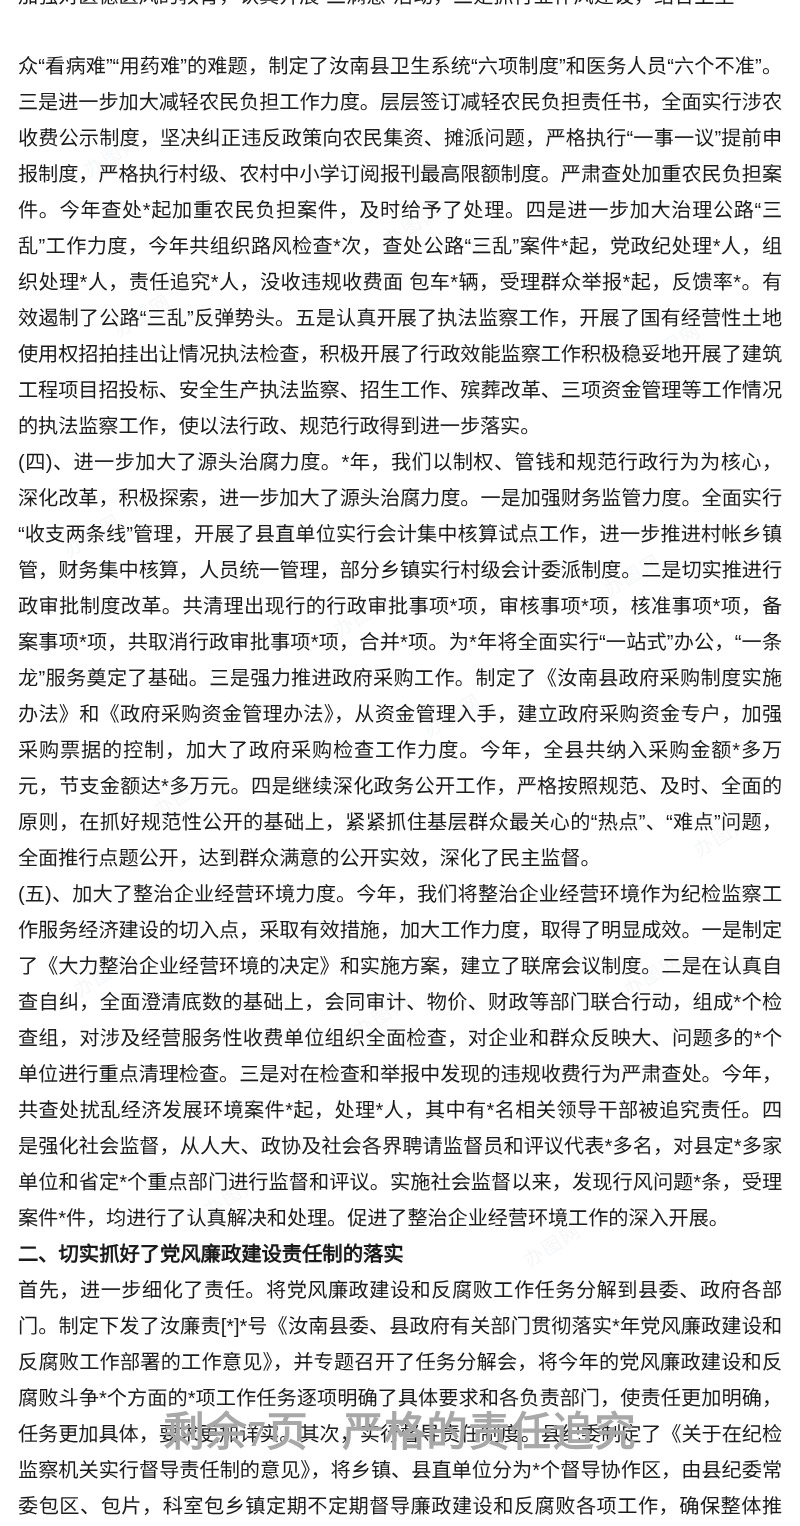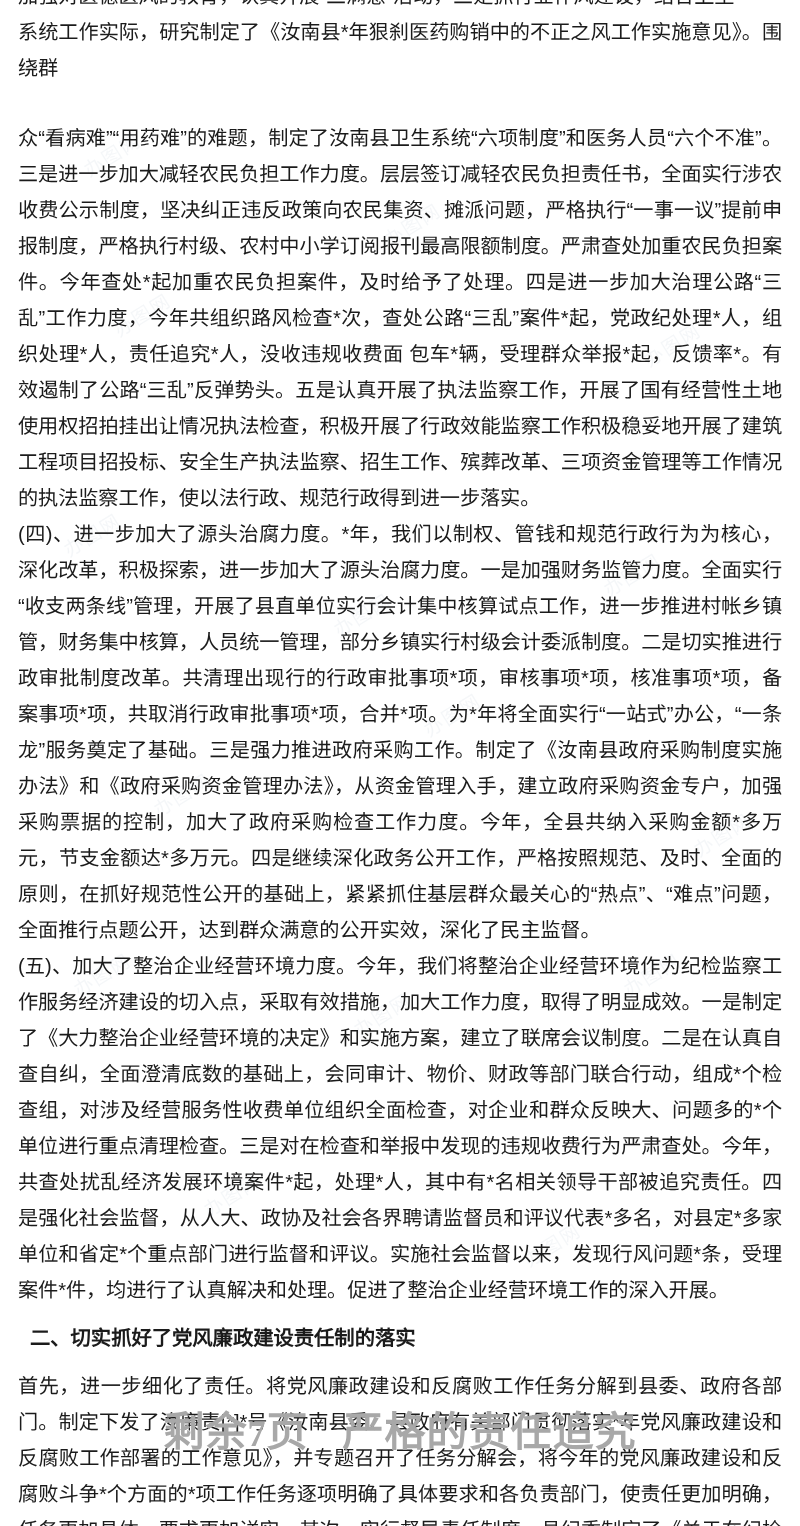--- a/index.html
+++ b/index.html
@@ -76,21 +76,21 @@
     text-justify: inter-ideograph;
     letter-spacing: -0.1px;
     text-align-last: left;
   }
   p.para.full-just {
     text-align: justify;
   }
   .gap-md { height: 34px; }
 
   h2.section-heading {
-    margin: 12px;
+    margin: 0;
     font-size: 20.4px;
     line-height: 36px;
     font-weight: bold;
     letter-spacing: -0.1px;
   }
 
   
   #footer-teaser {
     position: absolute;
     left: 0;
@@ -137,21 +137,20 @@
     <span class="wm" style="left:520px;  top:1230px;">办图网</span>
     <span class="wm" style="left:80px;   top:140px;">办图网</span>
   </div>
 
   <div id="doc-body">
 
     <div class="clip-top">
       <div class="line-inner">加强对医德医风的教育，认真开展“三满意”活动，三是抓行业作风建设，结合卫生</div>
     </div>
 
-    <p class="para full-just">系统工作实际，研究制定了《汝南县*年狠刹医药购销中的不正之风工作实施意见》。围绕群</p>
 
     <div class="gap-md"></div>
 
     <p class="para full-just">众“看病难”“用药难”的难题，制定了汝南县卫生系统“六项制度”和医务人员“六个不准”。三是进一步加大减轻农民负担工作力度。层层签订减轻农民负担责任书，全面实行涉农收费公示制度，坚决纠正违反政策向农民集资、摊派问题，严格执行“一事一议”提前申报制度，严格执行村级、农村中小学订阅报刊最高限额制度。严肃查处加重农民负担案件。今年查处*起加重农民负担案件，及时给予了处理。四是进一步加大治理公路“三乱”工作力度，今年共组织路风检查*次，查处公路“三乱”案件*起，党政纪处理*人，组织处理*人，责任追究*人，没收违规收费面 包车*辆，受理群众举报*起，反馈率*。有效遏制了公路“三乱”反弹势头。五是认真开展了执法监察工作，开展了国有经营性土地使用权招拍挂出让情况执法检查，积极开展了行政效能监察工作积极稳妥地开展了建筑工程项目招投标、安全生产执法监察、招生工作、殡葬改革、三项资金管理等工作情况的执法监察工作，使以法行政、规范行政得到进一步落实。</p>
 
     <p class="para full-just">(四)、进一步加大了源头治腐力度。*年，我们以制权、管钱和规范行政行为为核心，深化改革，积极探索，进一步加大了源头治腐力度。一是加强财务监管力度。全面实行“收支两条线”管理，开展了县直单位实行会计集中核算试点工作，进一步推进村帐乡镇管，财务集中核算，人员统一管理，部分乡镇实行村级会计委派制度。二是切实推进行政审批制度改革。共清理出现行的行政审批事项*项，审核事项*项，核准事项*项，备案事项*项，共取消行政审批事项*项，合并*项。为*年将全面实行“一站式”办公，“一条龙”服务奠定了基础。三是强力推进政府采购工作。制定了《汝南县政府采购制度实施办法》和《政府采购资金管理办法》，从资金管理入手，建立政府采购资金专户，加强采购票据的控制，加大了政府采购检查工作力度。今年，全县共纳入采购金额*多万元，节支金额达*多万元。四是继续深化政务公开工作，严格按照规范、及时、全面的原则，在抓好规范性公开的基础上，紧紧抓住基层群众最关心的“热点”、“难点”问题，全面推行点题公开，达到群众满意的公开实效，深化了民主监督。</p>
 
     <p class="para full-just">(五)、加大了整治企业经营环境力度。今年，我们将整治企业经营环境作为纪检监察工作服务经济建设的切入点，采取有效措施，加大工作力度，取得了明显成效。一是制定了《大力整治企业经营环境的决定》和实施方案，建立了联席会议制度。二是在认真自查自纠，全面澄清底数的基础上，会同审计、物价、财政等部门联合行动，组成*个检查组，对涉及经营服务性收费单位组织全面检查，对企业和群众反映大、问题多的*个单位进行重点清理检查。三是对在检查和举报中发现的违规收费行为严肃查处。今年，共查处扰乱经济发展环境案件*起，处理*人，其中有*名相关领导干部被追究责任。四是强化社会监督，从人大、政协及社会各界聘请监督员和评议代表*多名，对县定*多家单位和省定*个重点部门进行监督和评议。实施社会监督以来，发现行风问题*条，受理案件*件，均进行了认真解决和处理。促进了整治企业经营环境工作的深入开展。</p>
 
     <h2 class="section-heading">二、切实抓好了党风廉政建设责任制的落实</h2>

